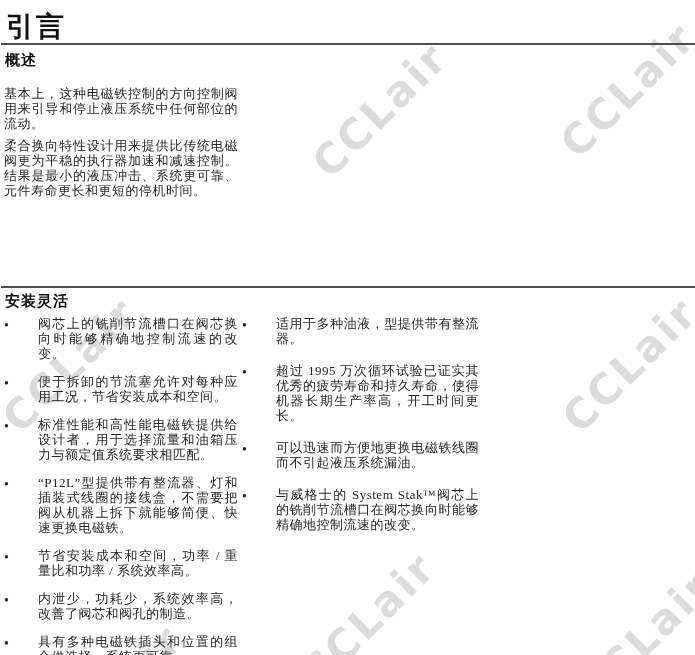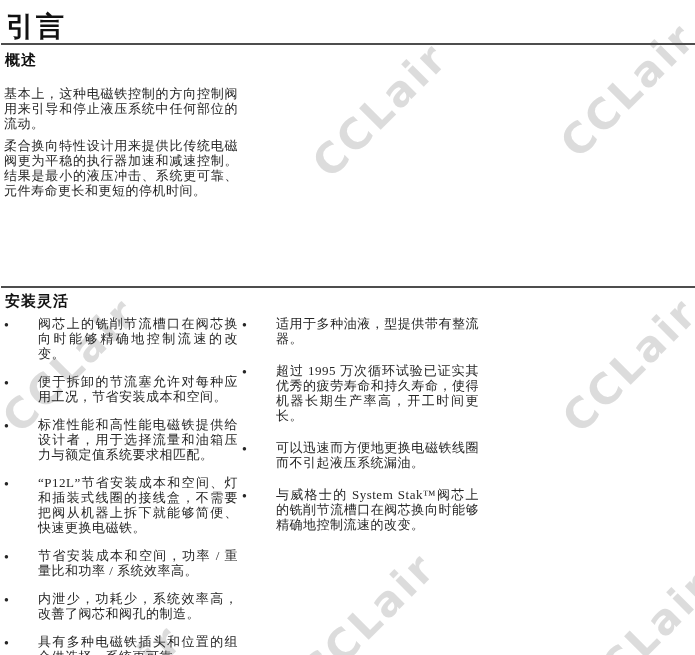--- a/index.html
+++ b/index.html
@@ -134,21 +134,21 @@
           <li class="feature-item body-text">
           <span class="bullet-marker">●</span>
           <span class="bullet-text">便于拆卸的节流塞允许对每种应用工况，节省安装成本和空间。</span>
         </li>
           <li class="feature-item body-text">
           <span class="bullet-marker">●</span>
           <span class="bullet-text">标准性能和高性能电磁铁提供给设计者，用于选择流量和油箱压力与额定值系统要求相匹配。</span>
         </li>
           <li class="feature-item body-text">
           <span class="bullet-marker">●</span>
-          <span class="bullet-text">“P12L”节省安装成本和空间、灯和插装式线圈的接线盒，不需要把阀从机器上拆下就能够简便、快速更换电磁铁。</span>
+          <span class="bullet-text">“P12L”型提供带有整流器、灯和插装式线圈的接线盒，不需要把阀从机器上拆下就能够简便、快速更换电磁铁。</span>
         </li>
           <li class="feature-item body-text">
           <span class="bullet-marker">●</span>
           <span class="bullet-text">节省安装成本和空间，功率 / 重量比和功率 / 系统效率高。</span>
         </li>
           <li class="feature-item body-text">
           <span class="bullet-marker">●</span>
           <span class="bullet-text">内泄少，功耗少，系统效率高，改善了阀芯和阀孔的制造。</span>
         </li>
           <li class="feature-item body-text">

